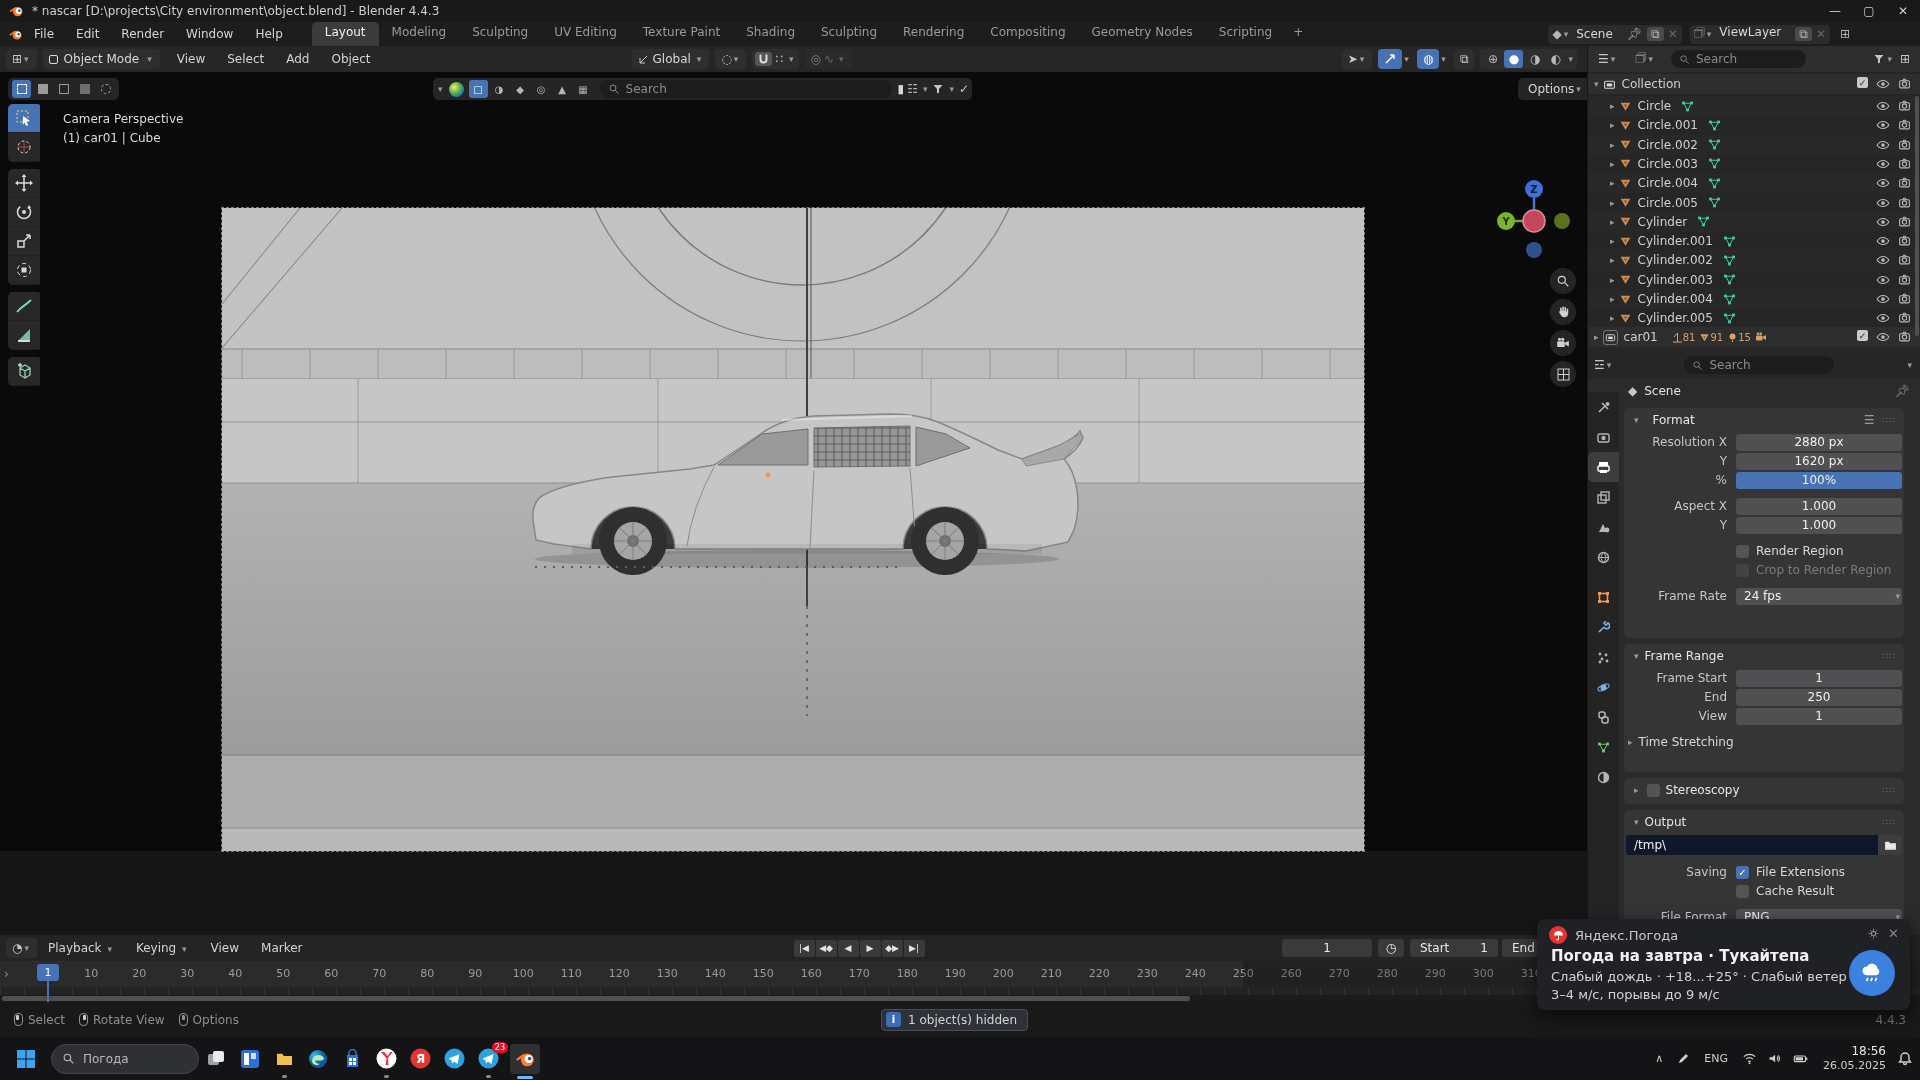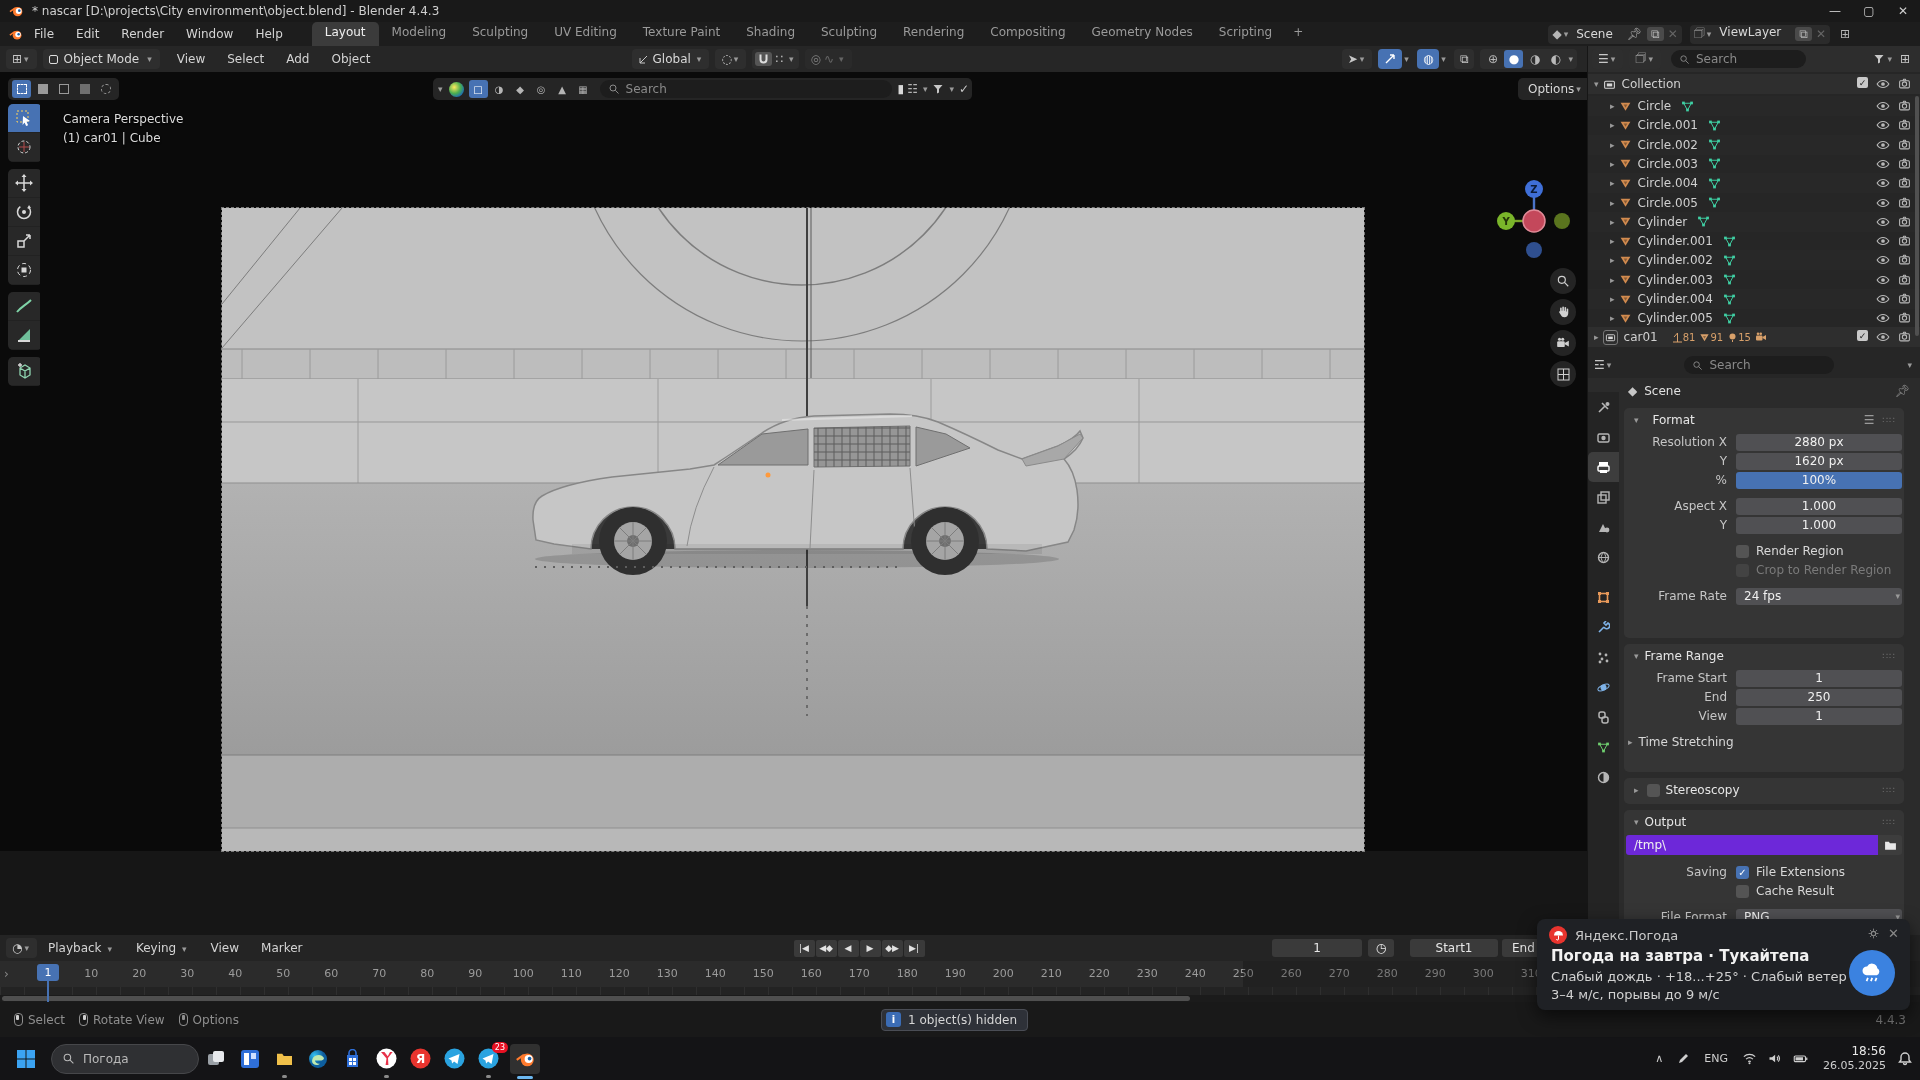--- a/index.html
+++ b/index.html
@@ -988,21 +988,21 @@
       </div>
   </div>
 
   <div class="panel" style="top:458px;height:186px">
     <div class="phead">
         <span class="chev">▾</span>
         <span style="margin-left:4px">Output</span>
         <span class="grip">∷∷</span>
       </div>
     <div class="prow" style="height:20px">
-      <span class="pfield" style="background:#6d28d9;justify-content:flex-start;padding-left:8px;height:20px;border-radius:3px 0 0 3px">
+      <span class="pfield" style="background:#0f172a;justify-content:flex-start;padding-left:8px;height:20px;border-radius:3px 0 0 3px">
           <span>/tmp\</span>
         </span>
       <span style="background:#3d3d3d;border-radius:0 3px 3px 0;height:20px;width:24px;display:flex;align-items:center;justify-content:center">
           <svg width="13" height="13" style="color:#e8e8e8">
             <use href="#s-folder"></use>
           </svg>
         </span>
     </div>
     <div class="prow" style="margin-top:8px">
         <span class="plabel">Saving</span>
@@ -1037,21 +1037,21 @@
     <span class="pbtn">|◀</span>
     <span class="pbtn">◀◆</span>
     <span class="pbtn">◀</span>
     <span class="pbtn">▶</span>
     <span class="pbtn">◆▶</span>
     <span class="pbtn">▶|</span>
   </span>
   <span style="display:flex;align-items:center;margin-left:auto;margin-right:330px">
     <span class="tfield" style="width:90px">1</span>
     <span class="tfield" style="width:26px;margin-left:6px">◷</span>
-    <span class="tfield" style="width:88px;margin-left:16px;padding:0 10px">
+    <span class="tfield" style="width:88px;margin-left:6px;justify-content:space-between;padding:0 10px">
         <span>Start</span>
         <span>1</span>
       </span>
     <span class="tfield" style="width:88px;margin-left:4px;justify-content:space-between;padding:0 10px">
         <span>End</span>
         <span>250</span>
       </span>
   </span>
 </div>
 <div class="abs" id="ruler">

